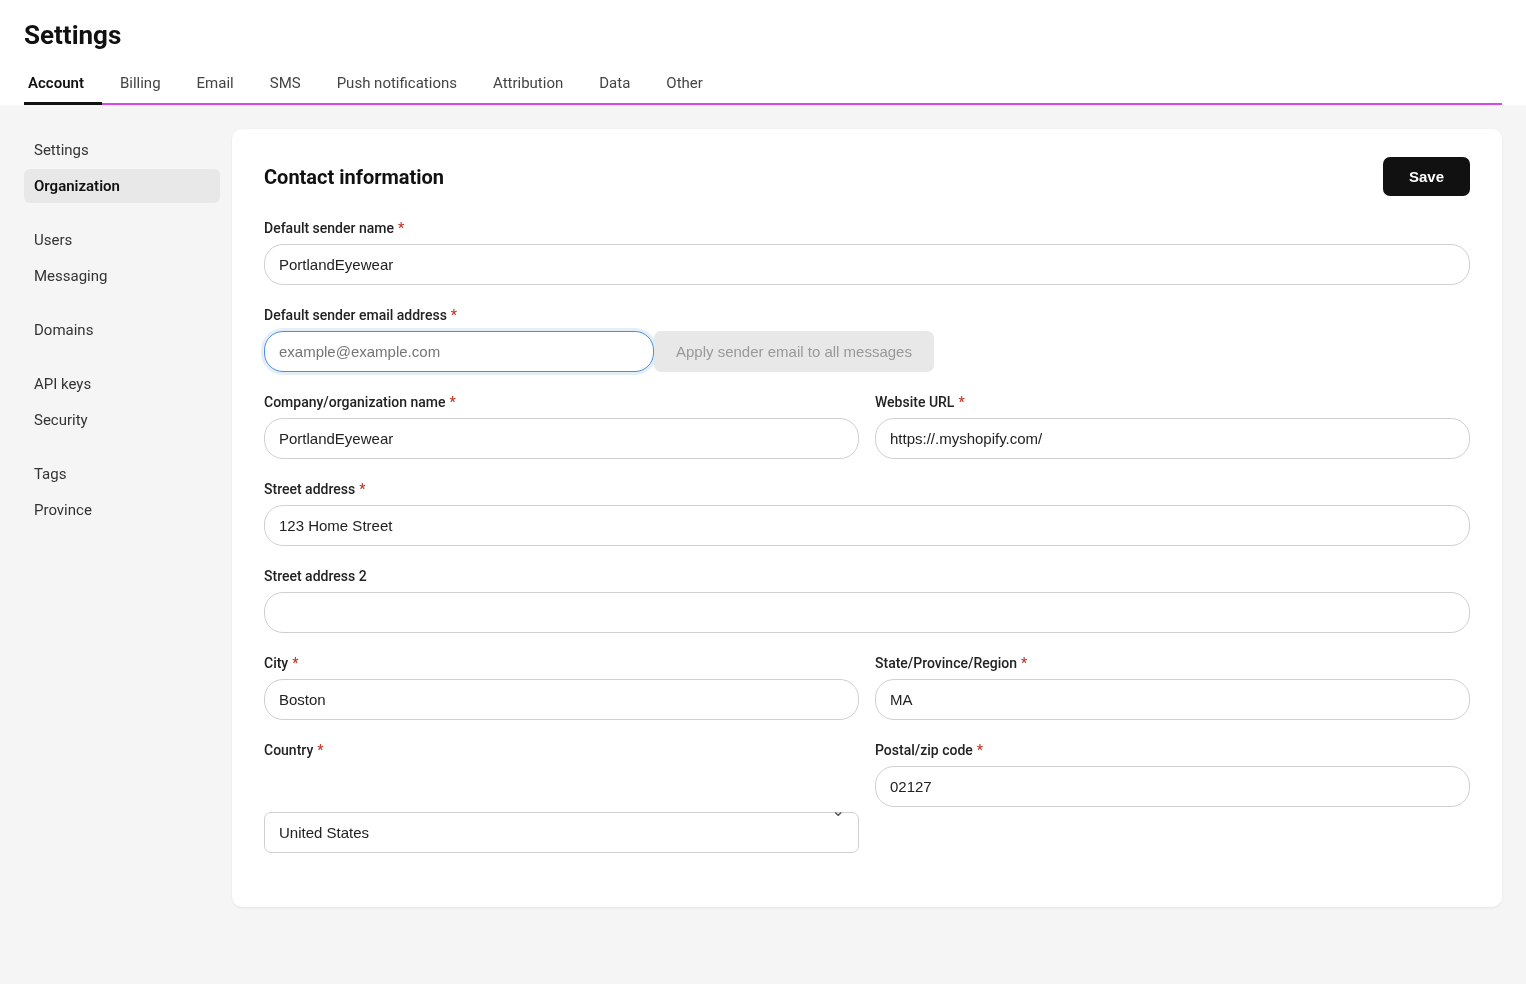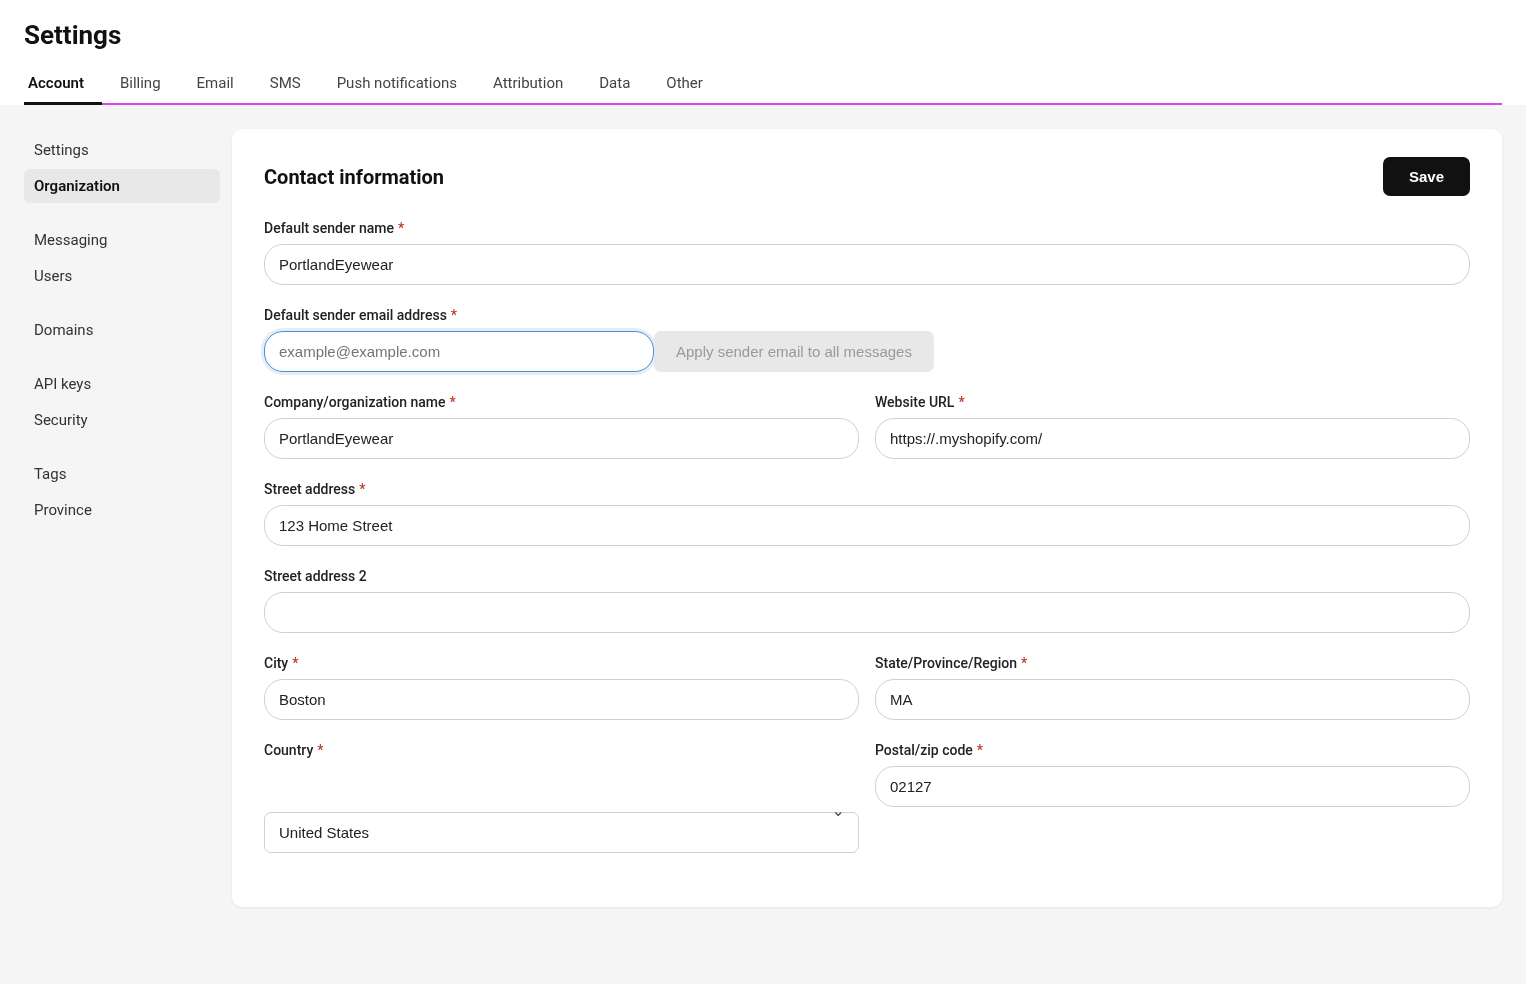--- a/index.html
+++ b/index.html
@@ -235,24 +235,24 @@
         <div class="sidebar-item">
           <span>Settings</span>
         </div>
         <div class="sidebar-item active">
           <span>Organization</span>
         </div>
       </div>
 
       <div class="sidebar-group">
         <div class="sidebar-item">
+          <span>Users</span>
+        </div>
+        <div class="sidebar-item">
           <span>Messaging</span>
-        </div>
-        <div class="sidebar-item">
-          <span>Users</span>
         </div>
       </div>
 
       <div class="sidebar-group">
         <div class="sidebar-item">
           <span>Domains</span>
         </div>
       </div>
 
       <div class="sidebar-group">

